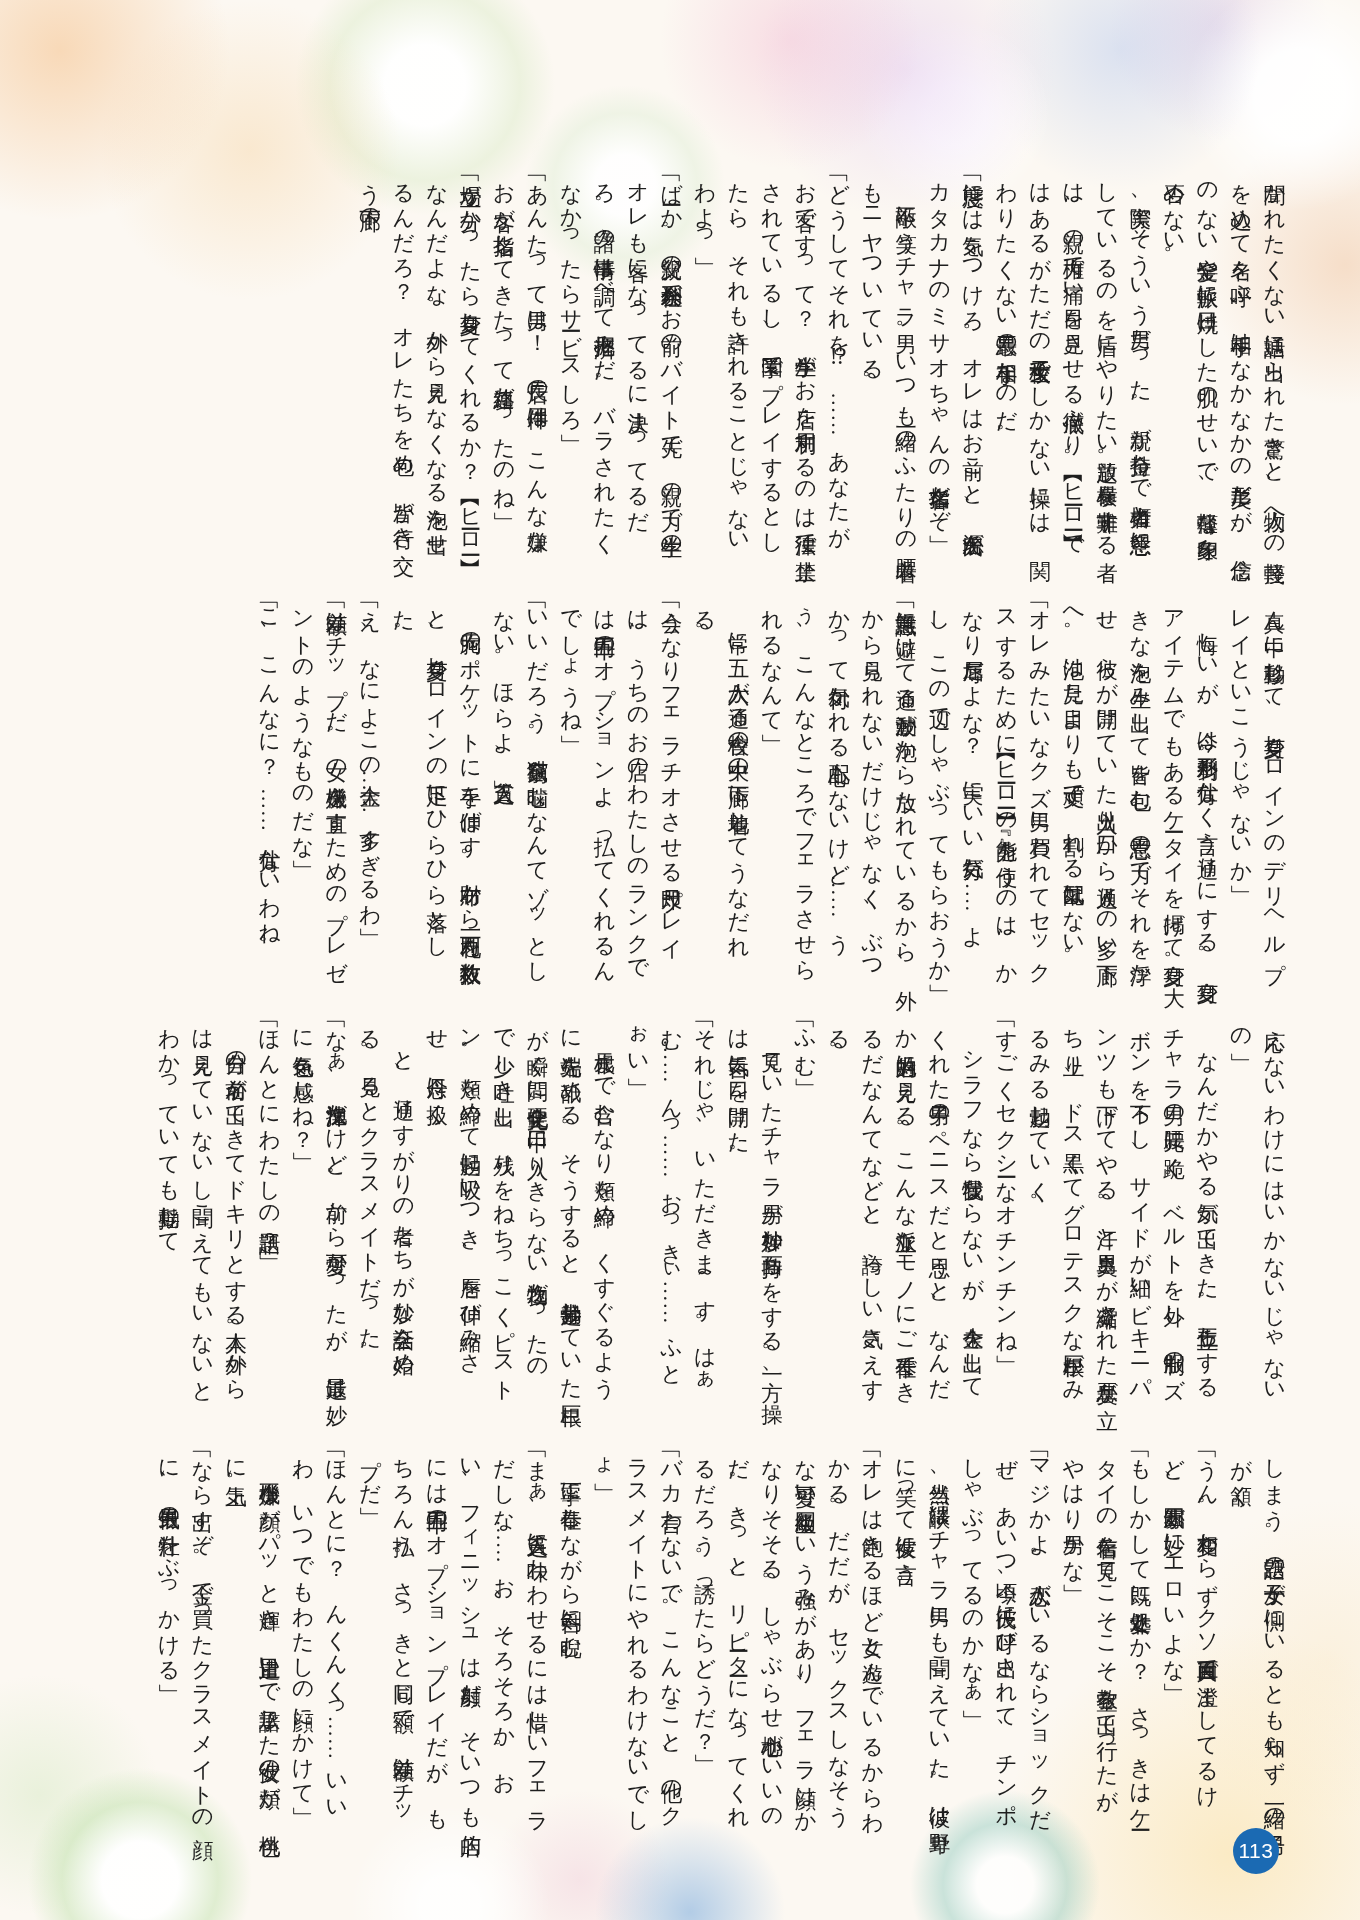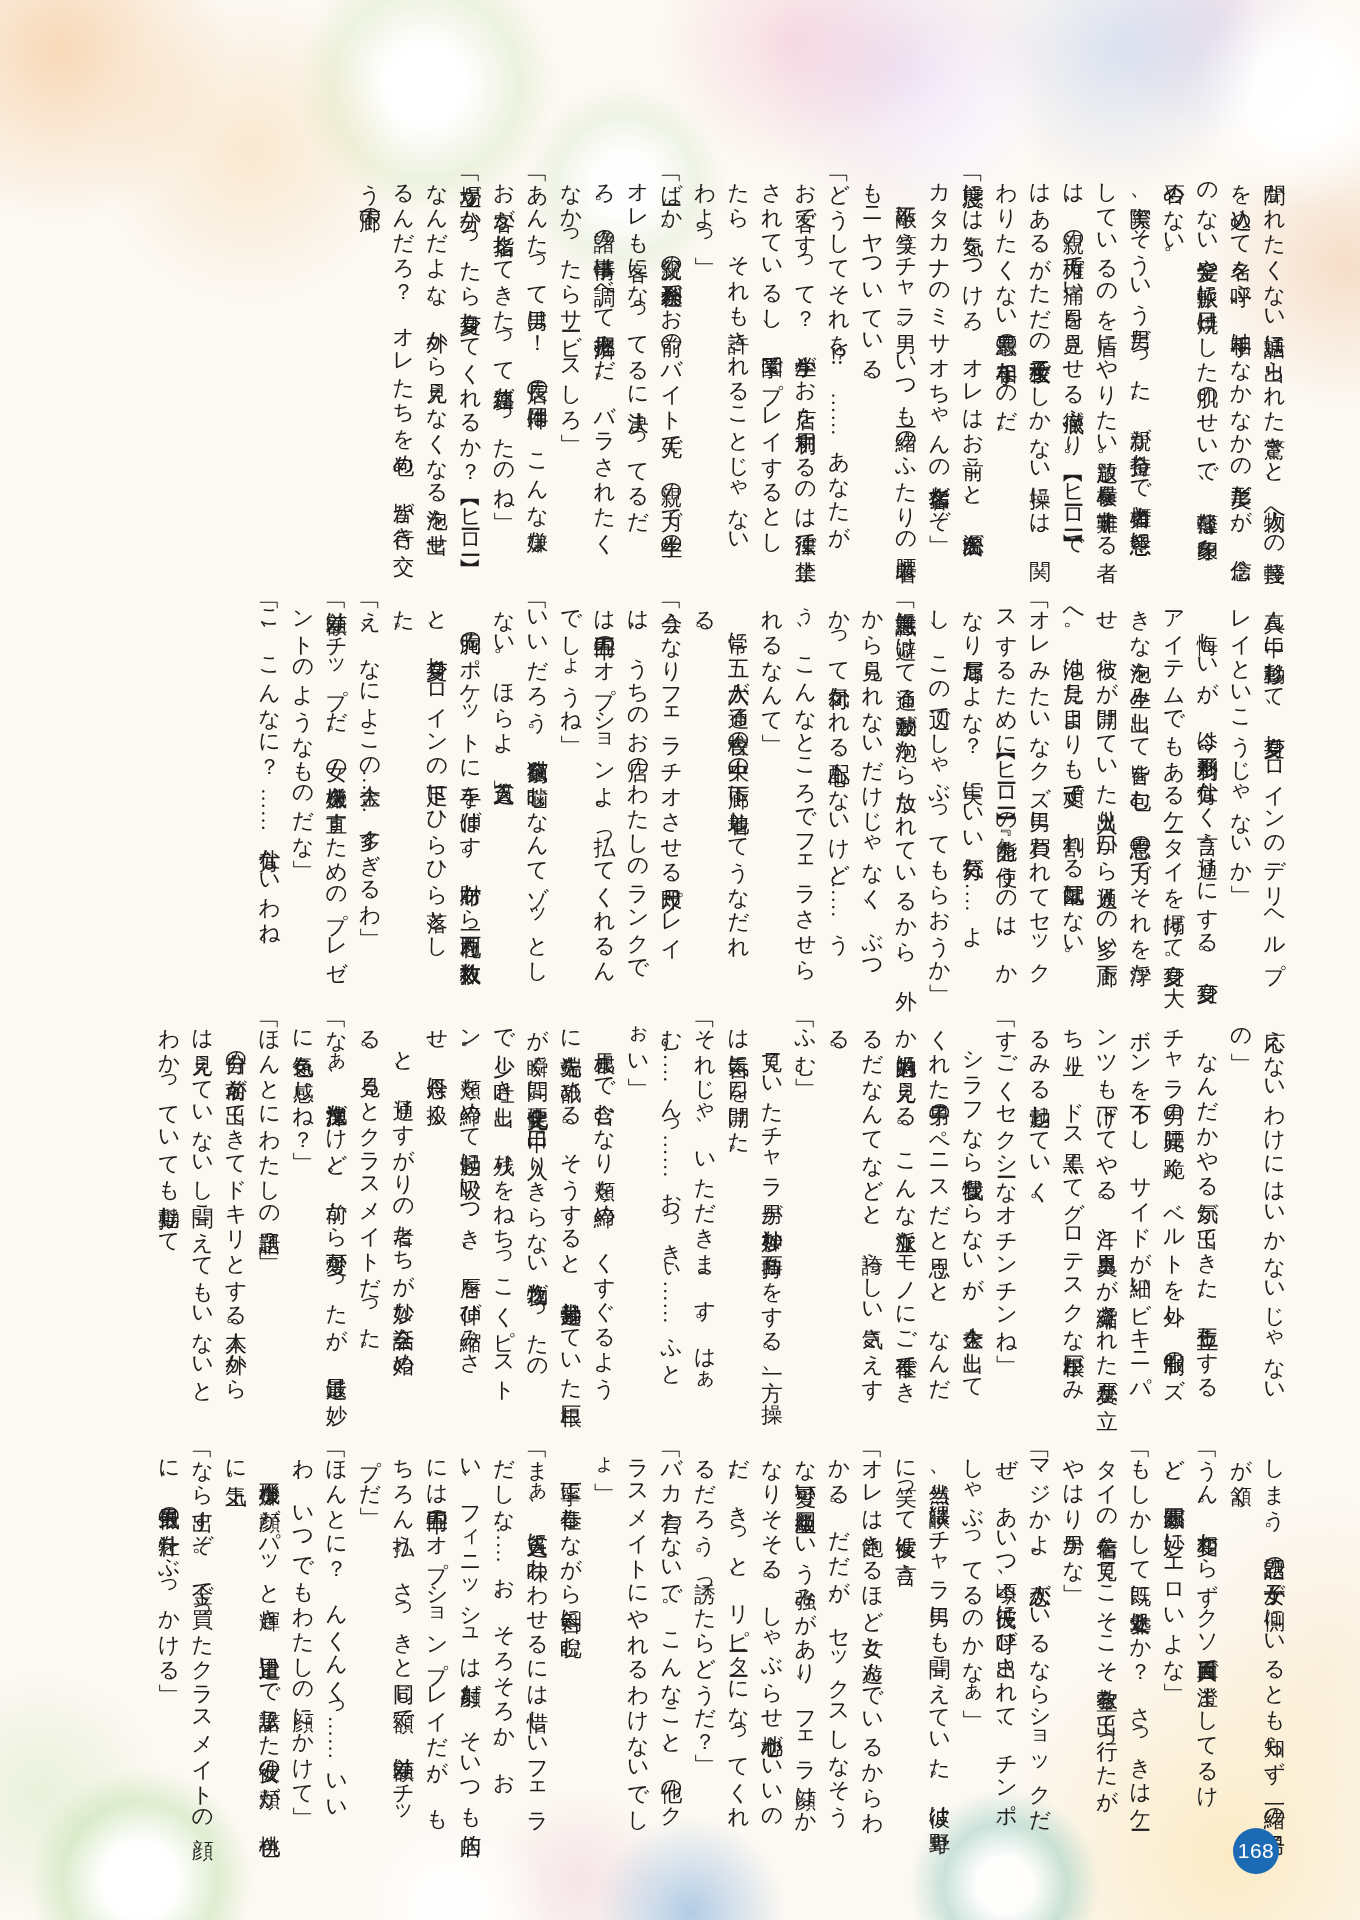--- a/index.html
+++ b/index.html
@@ -116,14 +116,14 @@
     <p>「オレは飽きるほど女と遊んでいるからわかる。だだが、セックスしなそうな可愛い同級生という強みがあり、フェラ顔はかなりそそる。しゃぶらせ心地がいいのだ。きっと、リピーターになってくれるだろう。誘ったらどうだ？」</p>
     <p>「バカ言わないで。こんなこと、他のクラスメイトにやれるわけないでしょ」</p>
     <p>　丁寧に奉仕しながら剣呑に睨む。</p>
     <p>「まぁ、貧乏人に味わわせるには惜しいフェラだしな……お、そろそろか。おい、フィニッシュは顔射だ。そいつも店的には五千円のオプションプレイだが、もちろん払う。さっきと同じ額で、差額はチップだ」</p>
     <p>「ほんとに？　んくんくっ……いいわ、いつでもわたしの顔にかけて」</p>
     <p>　不機嫌な顔がパッと輝き、上目遣いで承諾した彼女の頬が、桃色に上気。</p>
     <p>「なら出すぞ。金で買ったクラスメイトの顔に、最低男の牡汁をぶっかける」</p>
   </div>
 
 <div class="page-badge">
-  <span>168</span>
+  <span>113</span>
 </div>
 
 </body></html>

